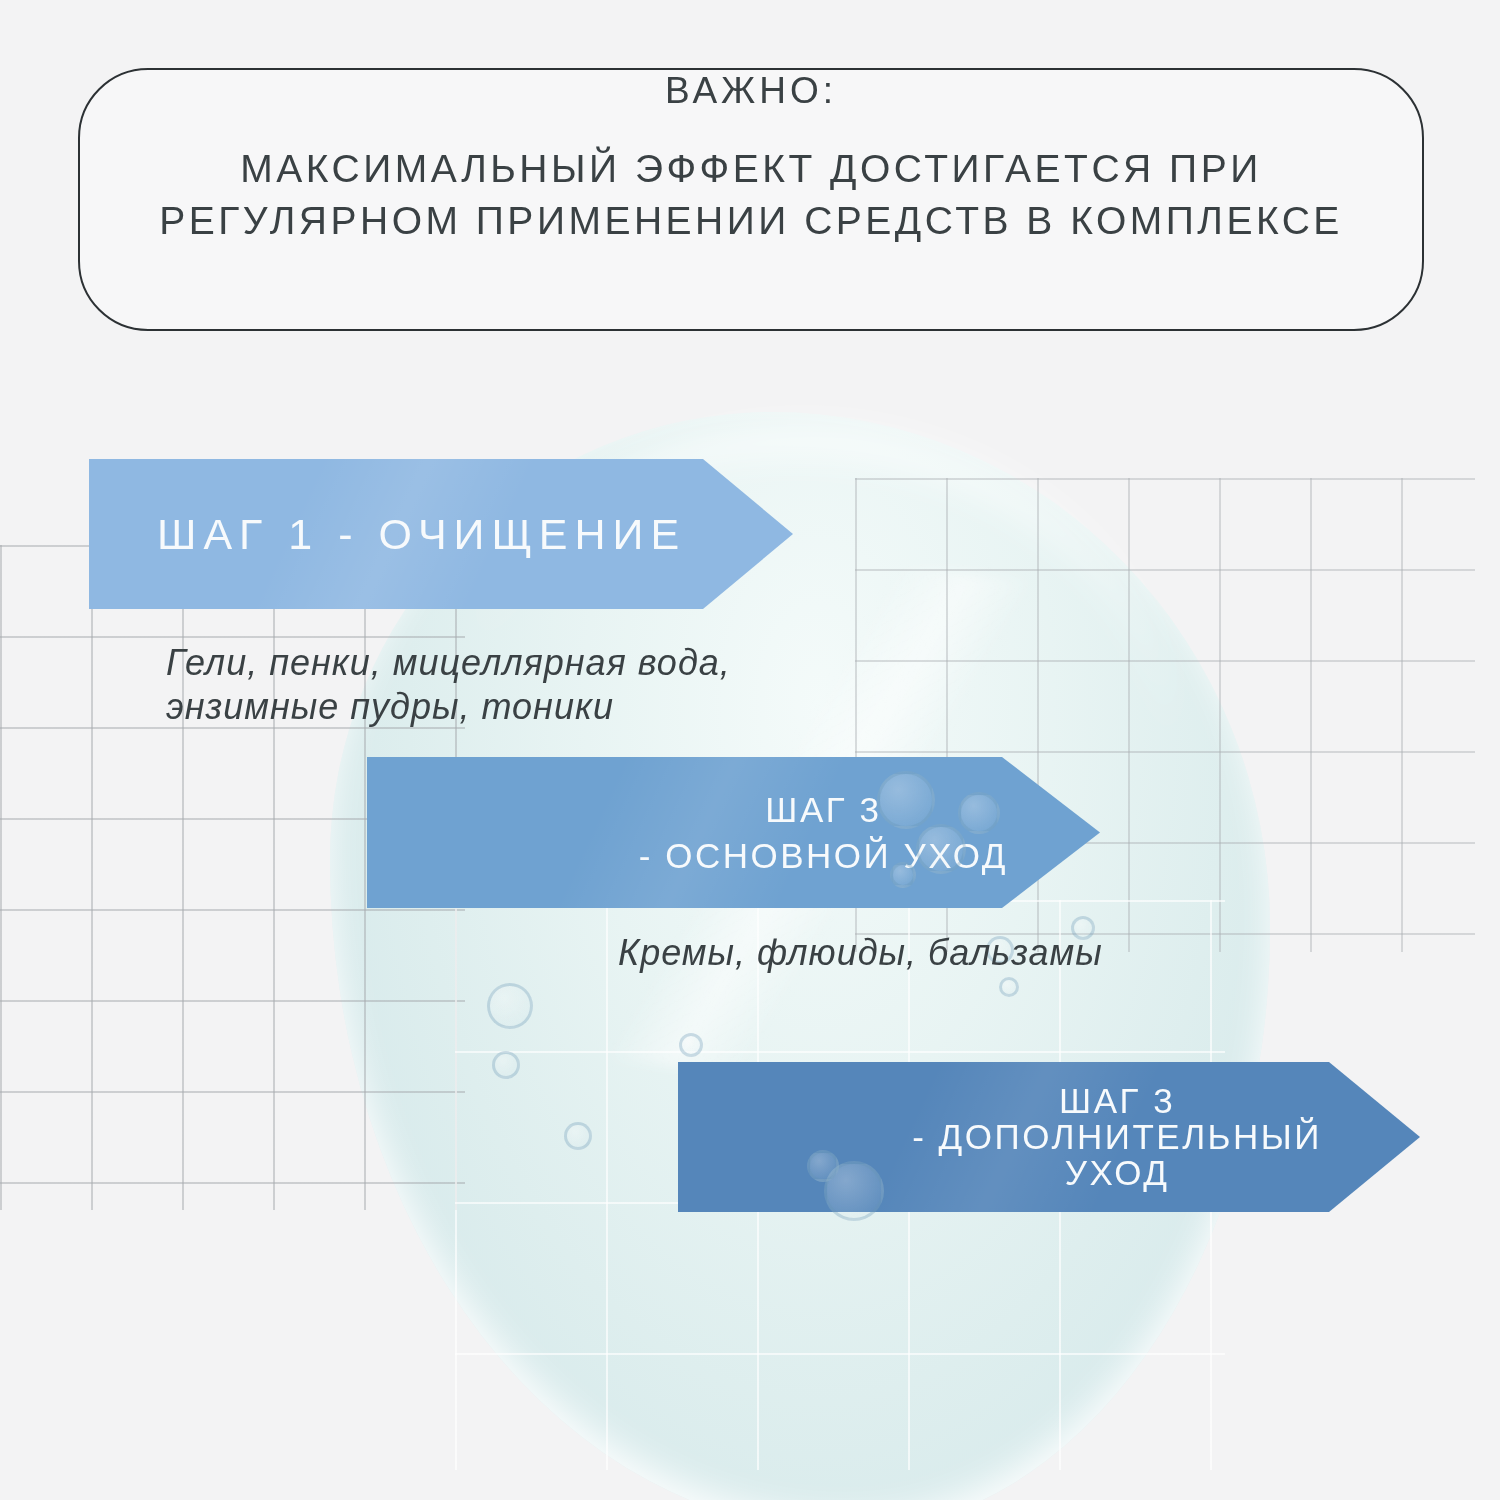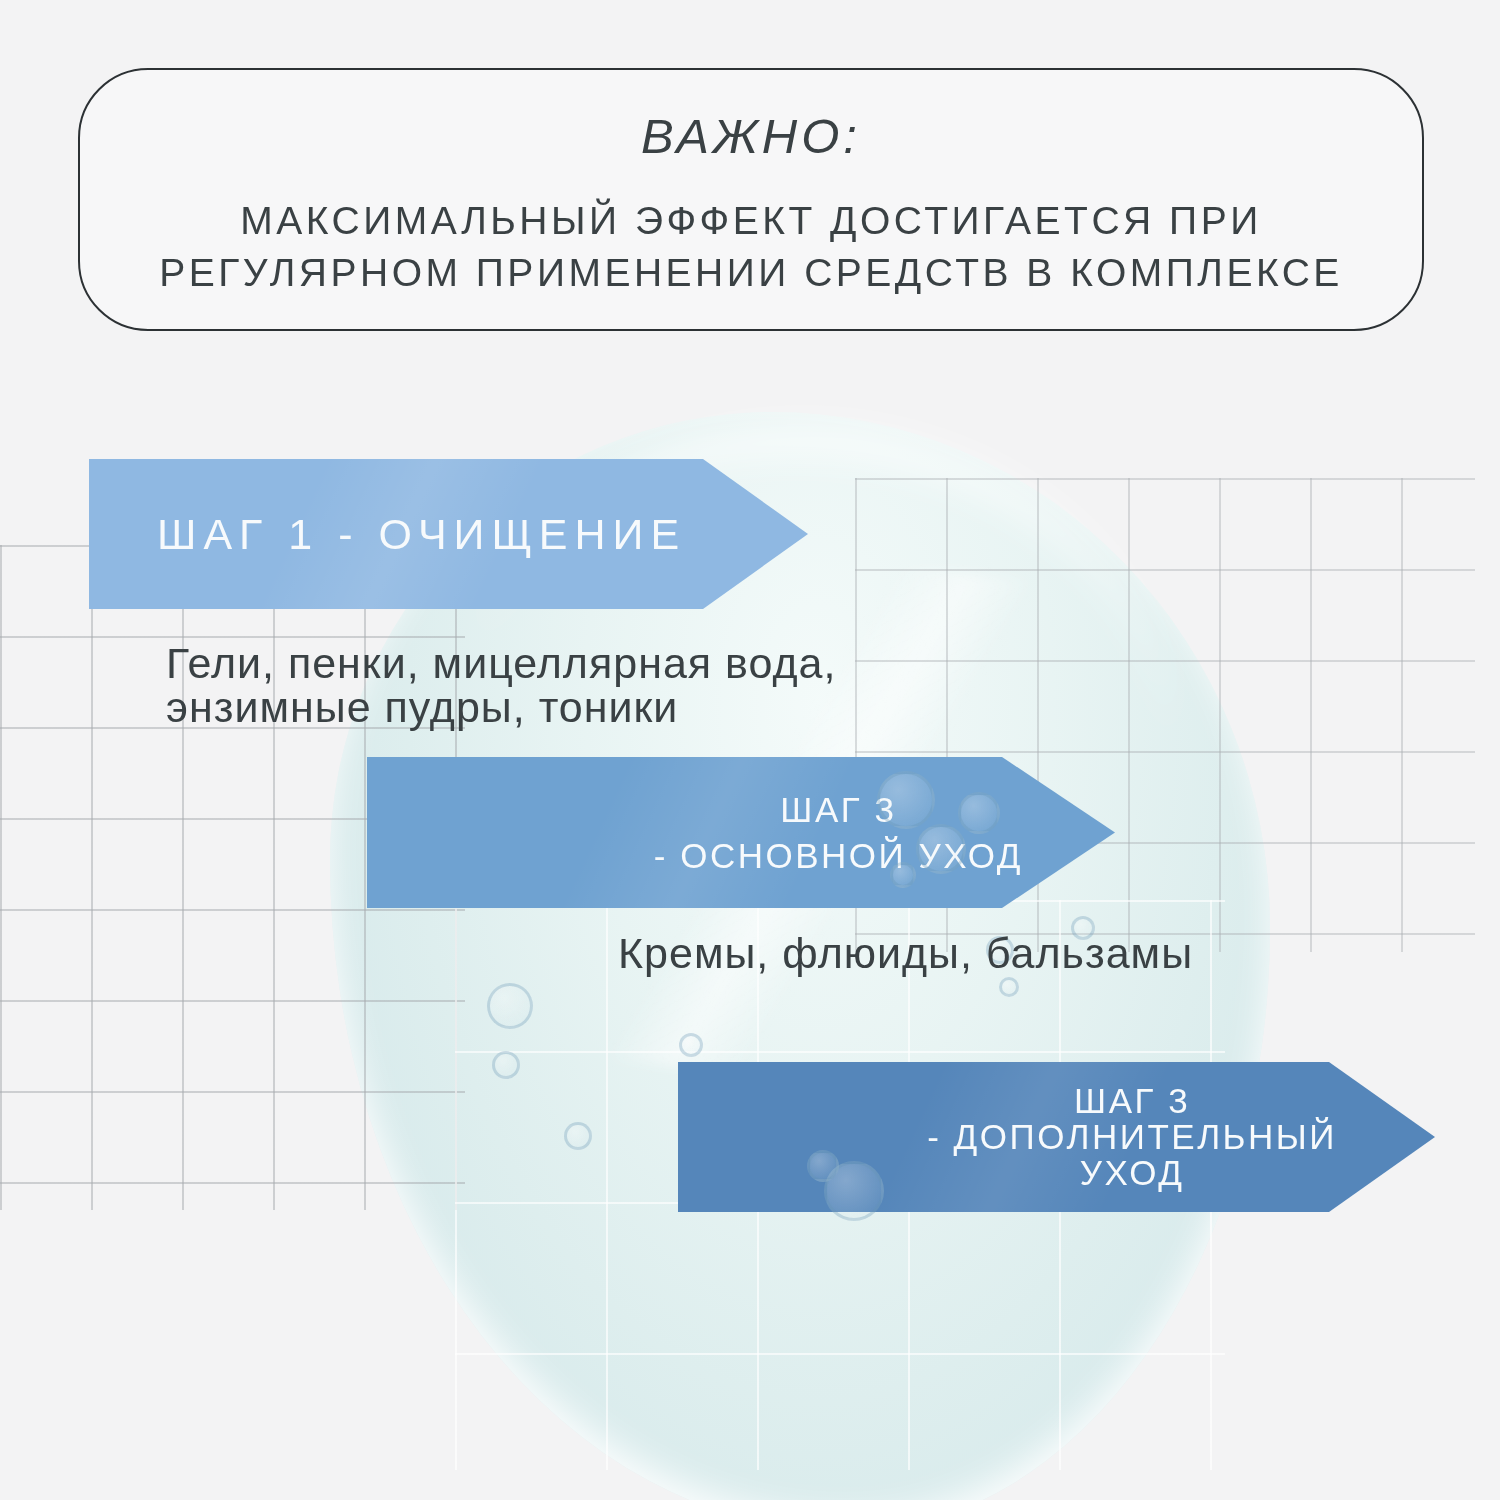--- a/index.html
+++ b/index.html
@@ -93,42 +93,39 @@
     width: 1346px;
     height: 263px;
     box-sizing: border-box;
     border: 2px solid #2c3134;
     border-radius: 70px;
     background: #f7f7f8;
     text-align: center;
     z-index: 6;
   }
   .notice-title {
-    margin-top: 38px;
-    font-size: 49px;
-    font-style: italic;
+    font-size: 37px;
     font-weight: 500;
     letter-spacing: 4px;
     color: var(--dark-text, #3a4144);
   }
   .notice-body {
     margin-top: 31px;
     font-size: 39px;
     letter-spacing: 3.5px;
     line-height: 52px;
     color: var(--dark-text, #3a4144);
     white-space: pre-line;
   }
 
   
   .banner {
     position: absolute;
     z-index: 4;
     color: var(--banner-text, #f7fafc);
-    padding-left: 15px;
   }
   .banner-1 {
     left: 89px; top: 459px; width: 704px; height: 150px;
     background:
       linear-gradient(115deg, transparent 30%, rgba(255,255,255,0.10) 44%, transparent 58%),
       var(--step1-banner, #8fb8e2);
     clip-path: polygon(0 0, 614px 0, 100% 50%, 614px 100%, 0 100%);
   }
   .banner-1 .banner-label {
     position: absolute;
@@ -168,26 +165,27 @@
     text-align: center;
     font-size: 35px;
     letter-spacing: 2.5px;
     line-height: 36px;
     white-space: pre-line;
   }
 
   
   .step-desc {
     position: absolute;
-    font-size: 43px;
+    font-size: 36px;
     letter-spacing: 1px;
     line-height: 44px;
     color: var(--dark-text, #3a4144);
     white-space: pre-line;
     z-index: 6;
+    font-style: italic;
   }
   .desc-1 { left: 166px; top: 641px; }
   .desc-2 { left: 618px; top: 931px; }
   .desc-3 { left: 964px; top: 1234px; }
 </style>
 </head>
 <body>
 
 <div class="canvas">
 

